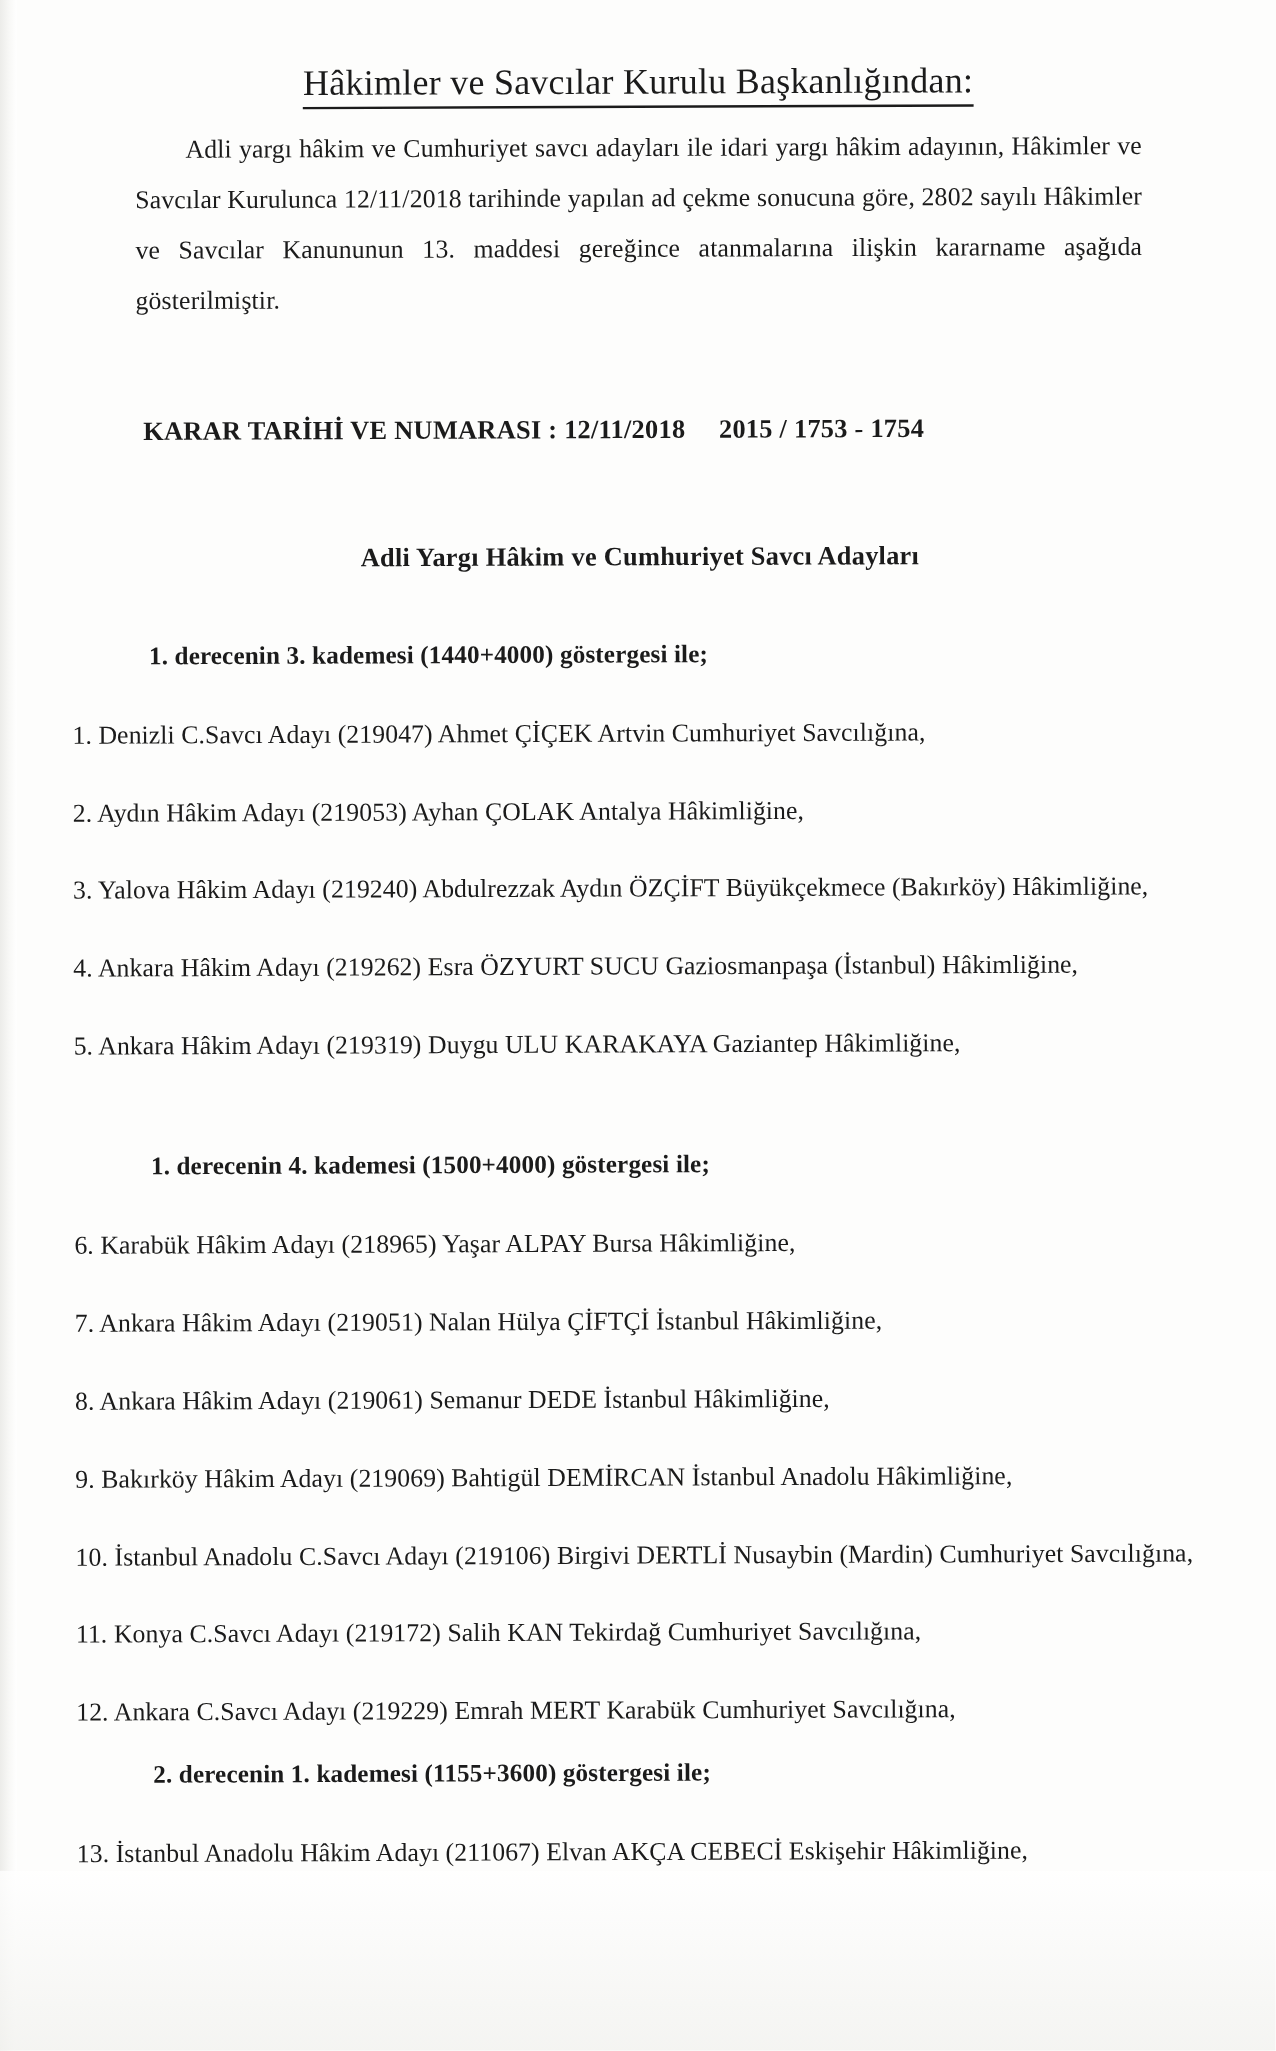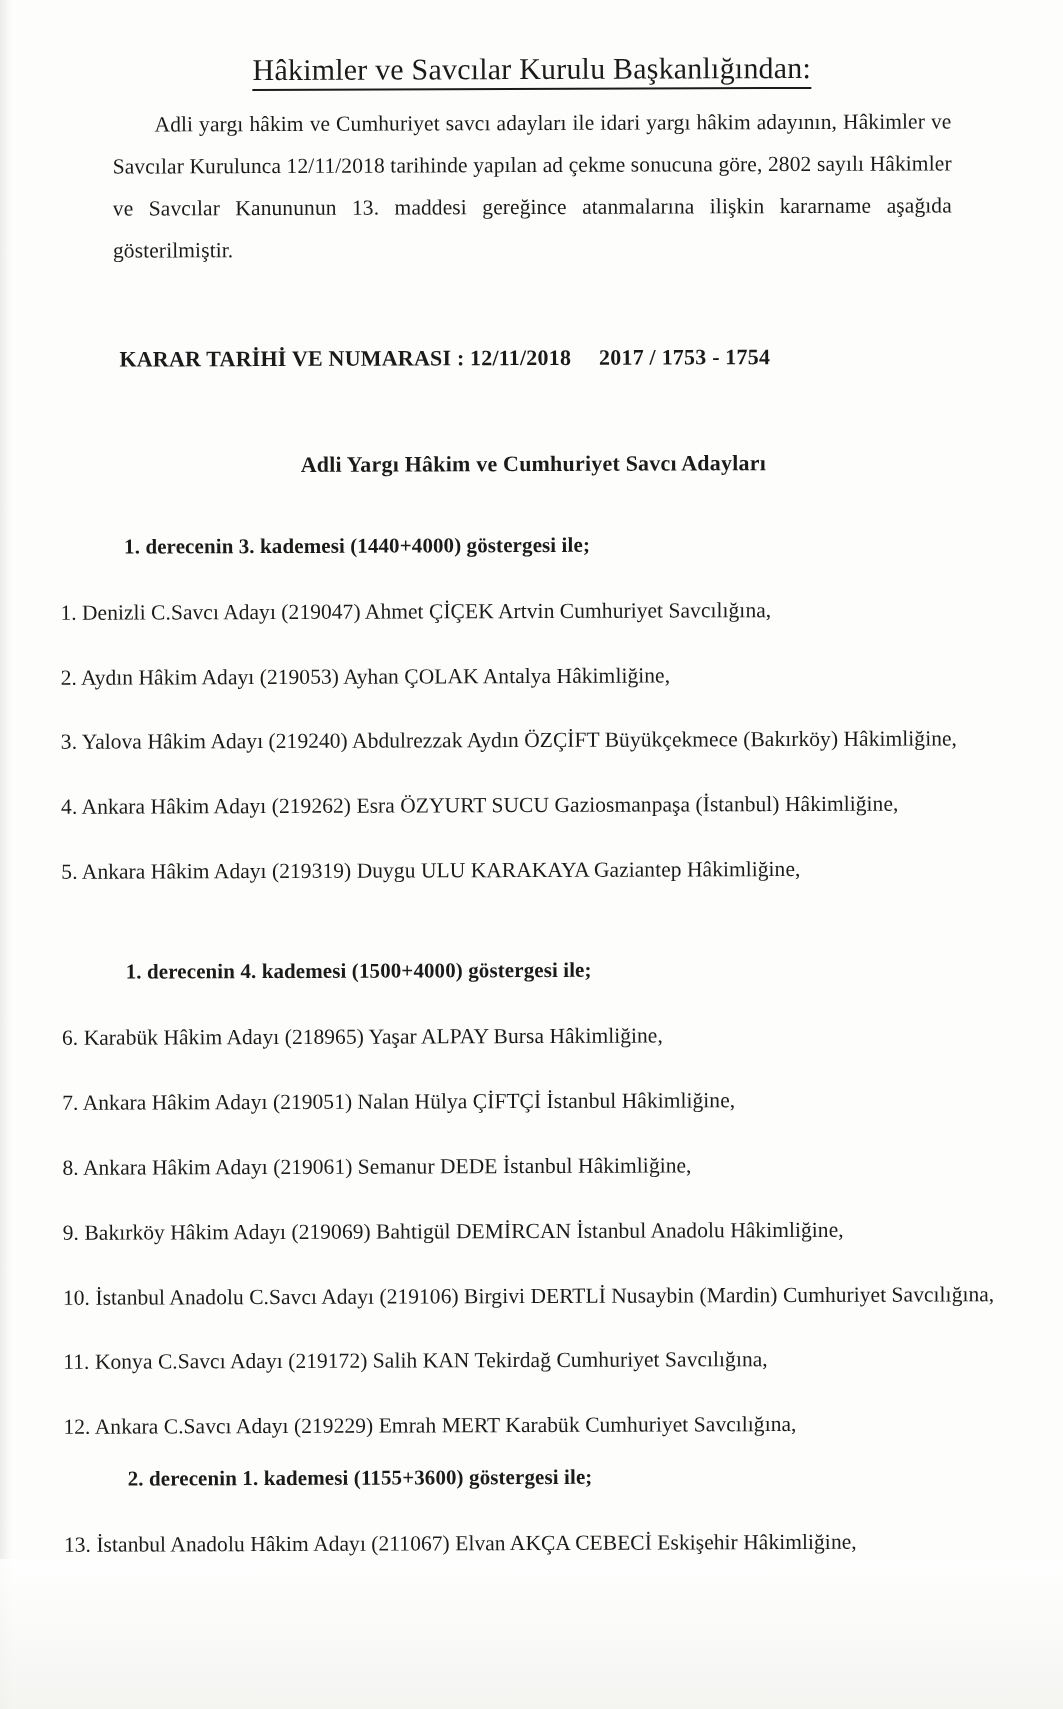--- a/index.html
+++ b/index.html
@@ -124,21 +124,21 @@
 
 <div class="content">
 
   <h1 class="doc-title">
     <span class="ul">Hâkimler ve Savcılar Kurulu Başkanlığından:</span>
   </h1>
 
   <p class="intro">Adli yargı hâkim ve Cumhuriyet savcı adayları ile idari yargı hâkim adayının, Hâkimler ve Savcılar Kurulunca 12/11/2018 tarihinde yapılan ad çekme sonucuna göre, 2802 sayılı Hâkimler ve Savcılar Kanununun 13. maddesi gereğince atanmalarına ilişkin kararname aşağıda gösterilmiştir.</p>
 
   <div class="decision-line">
-    <span>KARAR TARİHİ VE NUMARASI : 12/11/2018</span><span class="spacer"></span><span>2017 / 1753 - 1754</span>
+    <span>KARAR TARİHİ VE NUMARASI : 12/11/2018</span><span class="spacer"></span><span>2015 / 1753 - 1754</span>
   </div>
 
   <h2 class="section-title">Adli Yargı Hâkim ve Cumhuriyet Savcı Adayları</h2>
 
   <h3 class="grade-heading g1">1. derecenin 3. kademesi (1440+4000) göstergesi ile;</h3>
   <ol class="entry-list">
     <li class="entry e-first">1. Denizli C.Savcı Adayı (219047) Ahmet ÇİÇEK Artvin Cumhuriyet Savcılığına,</li>
     <li class="entry">2. Aydın Hâkim Adayı (219053) Ayhan ÇOLAK Antalya Hâkimliğine,</li>
     <li class="entry">3. Yalova Hâkim Adayı (219240) Abdulrezzak Aydın ÖZÇİFT Büyükçekmece (Bakırköy) Hâkimliğine,</li>
     <li class="entry">4. Ankara Hâkim Adayı (219262) Esra ÖZYURT SUCU Gaziosmanpaşa (İstanbul) Hâkimliğine,</li>

